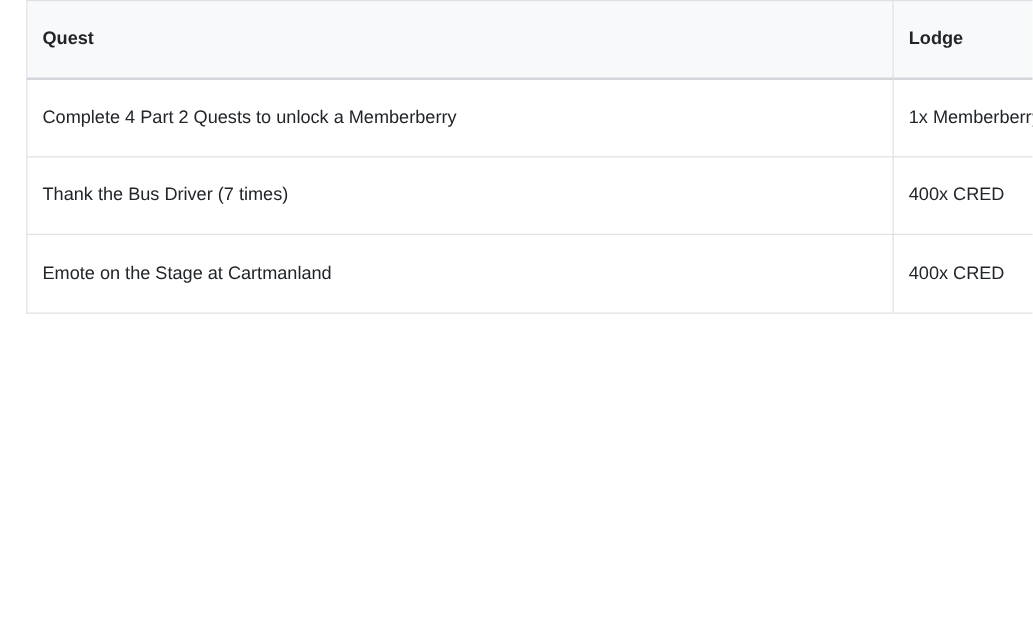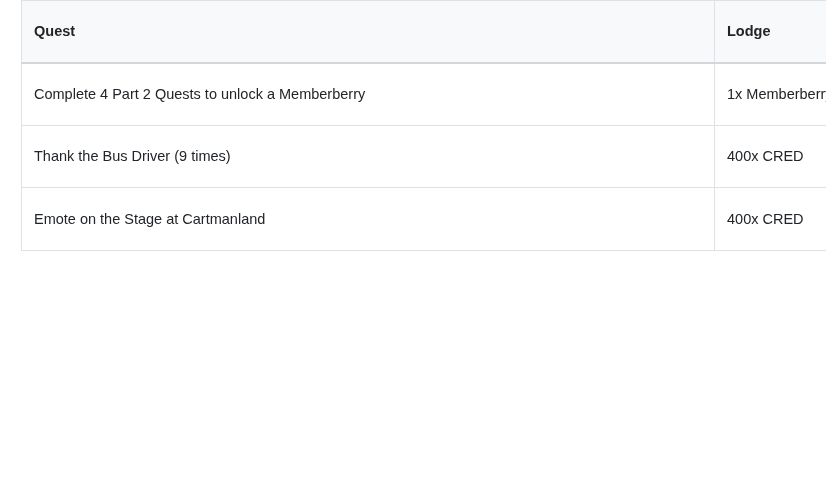--- a/index.html
+++ b/index.html
@@ -59,21 +59,21 @@
       <th>Quest</th>
       <th>Lodge</th>
     </tr>
   </thead>
   <tbody>
     <tr>
       <td>Complete 4 Part 2 Quests to unlock a Memberberry</td>
       <td>1x Memberberry</td>
     </tr>
     <tr>
-      <td>Thank the Bus Driver (9 times)</td>
+      <td>Thank the Bus Driver (7 times)</td>
       <td>400x CRED</td>
     </tr>
     <tr>
       <td>Emote on the Stage at Cartmanland</td>
       <td>400x CRED</td>
     </tr>
   </tbody>
 </table>
 
 </body></html>

